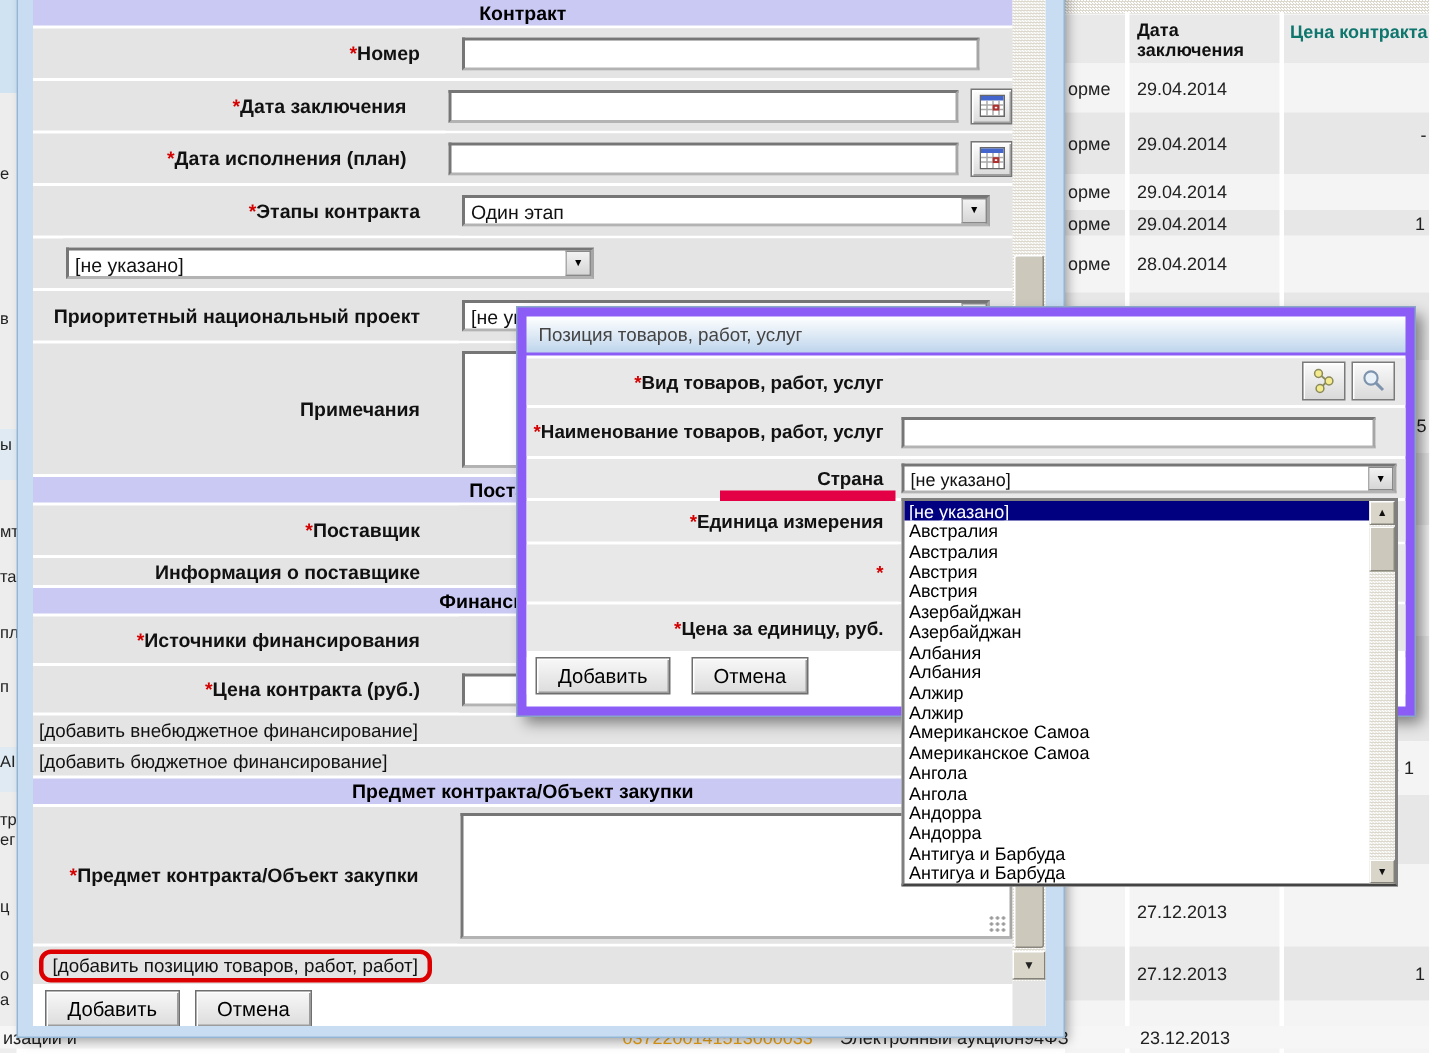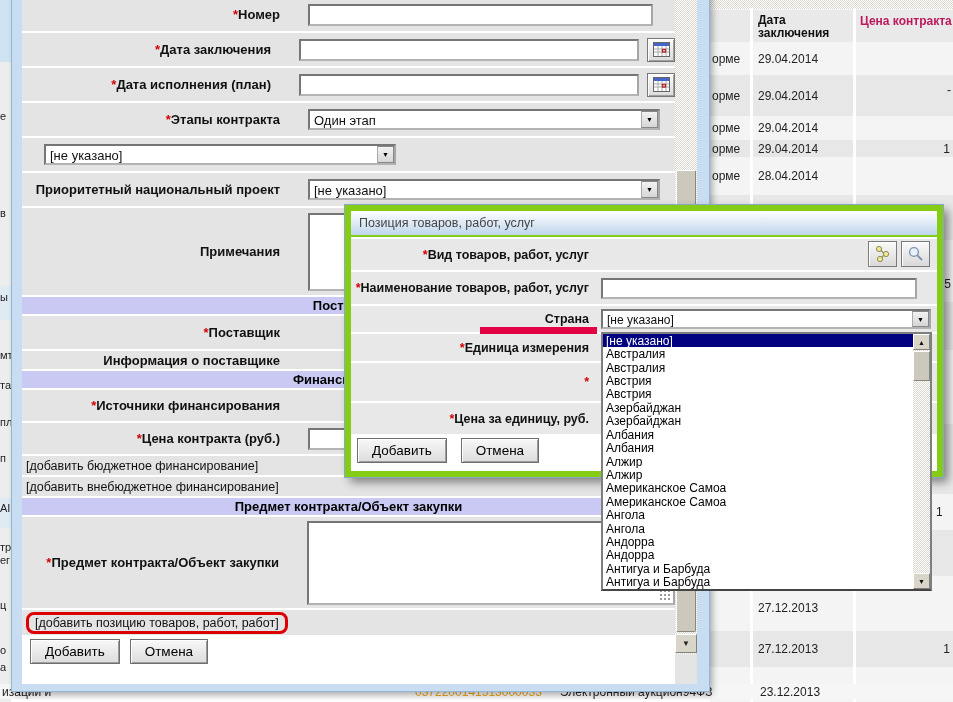--- a/index.html
+++ b/index.html
@@ -14,21 +14,21 @@
 
   
   #bg-table { position:absolute; left:710px; top:0; width:243px; height:702px; background:#f4f4f4; z-index:1; overflow:hidden; }
   .stripe { position:absolute; left:0; width:243px; }
   .s-w { background:#f4f4f4; } .s-g { background:#e7e7e7; }
   .stripe .t-left { position:absolute; left:2px; top:50%; transform:translateY(-50%); font-size:12px; color:#222; }
   .stripe .t-date { position:absolute; left:48px; top:50%; transform:translateY(-50%); font-size:12px; color:#222; white-space:nowrap; }
   .stripe .t-price { position:absolute; right:3px; top:50%; transform:translateY(-50%); font-size:12px; color:#222; }
   #bt-head { background:#e9e9e9; }
   #bt-head .h-date { position:absolute; left:48px; top:4px; font-size:12px; font-weight:bold; color:#111; width:92px; line-height:13px; }
-  #bt-head .h-price { position:absolute; left:150px; top:4px; font-size:12px; font-weight:bold; color:#be185d; white-space:nowrap; }
+  #bt-head .h-price { position:absolute; left:150px; top:4px; font-size:12px; font-weight:bold; color:#0f766e; white-space:nowrap; }
   .vsep { position:absolute; top:8px; bottom:0; width:3px; background:#fff; }
   .frag-abs { position:absolute; font-size:12px; color:#222; white-space:nowrap; }
   .dither { background-image:conic-gradient(#fff 25%, #ddd8ce 0 50%, #fff 0 75%, #ddd8ce 0); background-size:2px 2px; }
   #bt-topstrip { position:absolute; left:0; top:0; width:243px; height:9px; }
 
   
   #bg-bottom { position:absolute; left:0; top:684px; width:953px; height:15px; background:#f6f6f6; z-index:2;padding-left:48px; }
   #bg-bottom span { position:absolute; top:1px; font-size:12px; white-space:nowrap; color:#222; }
 
   
@@ -69,21 +69,21 @@
   #mf-sb { position:absolute; right:0; top:0; width:22px; height:656px; }
   #mf-sb-thumb { position:absolute; left:1px; right:1px; top:172px; height:462px;
      background:linear-gradient(90deg,#dedac e,#c9c5b9); background:#ccc8bc;
      border:1px solid #fff; border-right-color:#8a877d; border-bottom-color:#8a877d; border-radius:2px; }
   .sb-btn { position:absolute; left:0; width:22px; height:19px; background:#d9d5c9;
      border:1px solid #fff; border-right-color:#84817a; border-bottom-color:#84817a;
      display:flex; align-items:center; justify-content:center; font-size:8px; color:#222; }
   #mf-sb-below { position:absolute; right:0; top:656px; bottom:0; width:22px; background:#e4e4e4; }
 
   
-  #pos-dialog { position:absolute; left:345px; top:205px; width:598px; height:272px; background:#84cc16;
+  #pos-dialog { position:absolute; left:345px; top:205px; width:598px; height:272px; background:#8b5cf6;
      box-shadow:0 0 0 1px #89a6c6, 5px 5px 9px rgba(0,0,0,.45); z-index:20; }
   #pd-title { position:absolute; left:6px; top:6px; right:6px; height:24px;
      background:linear-gradient(#ffffff,#bed5ec); display:flex; align-items:center; padding-left:8px;
      font-size:12.5px; color:#444; }
   #pd-content { position:absolute; left:6px; top:32px; right:6px; bottom:6px; background:#fff; overflow:hidden; }
   .prow { display:flex; margin-top:2px; background:#e8e8e8; }
   .pl { width:246px; text-align:right; padding-right:8px; font-weight:bold; font-size:12.5px; color:#111;
         display:flex; align-items:center; justify-content:flex-end; line-height:14px; position:relative; }
   .pf { flex:1; margin-left:2px; background:#e8e8e8; position:relative; display:flex; align-items:center; }
   .icon-btn { width:29px; height:26px; background:linear-gradient(#fafafa,#d9d9d9); border:1px solid #7a7a7a;
@@ -186,20 +186,21 @@
   <div id="bg-bottom">
     <span style="left:2px;">изации и</span>
     <span style="left:415px;color:#eaa317;">0372200141513000033</span>
     <span style="left:560px;">Электронный аукцион94ФЗ</span>
     <span style="left:760px;">23.12.2013</span>
   </div>
 
   <div id="main-form">
     <div id="mf-inner">
       <div id="mf-rows">
+        <div class="fsec">Контракт</div>
 
         <div class="frow" style="height:33px;">
           <div class="fl">
               <span class="req">*</span>
               <span>Номер</span>
             </div>
           <div class="ff">
               <input class="txt" style="width: 345px;">
             </div>
         </div>
@@ -314,24 +315,24 @@
           <div class="fl">
               <span class="req">*</span>
               <span>Цена контракта (руб.)</span>
             </div>
           <div class="ff">
               <input class="txt" style="width: 345px;">
             </div>
         </div>
 
         <div class="frow link-row" style="height:19px;">
+            <span>[добавить внебюджетное финансирование]</span>
+          </div>
+        <div class="frow link-row" style="height:19px;">
             <span>[добавить бюджетное финансирование]</span>
-          </div>
-        <div class="frow link-row" style="height:19px;">
-            <span>[добавить внебюджетное финансирование]</span>
           </div>
 
         <div class="fsec">Предмет контракта/Объект закупки</div>
 
         <div class="frow" style="height:91px;">
           <div class="fl">
               <span class="req">*</span>
               <span>Предмет контракта/Объект закупки</span>
             </div>
           <div class="ff">

